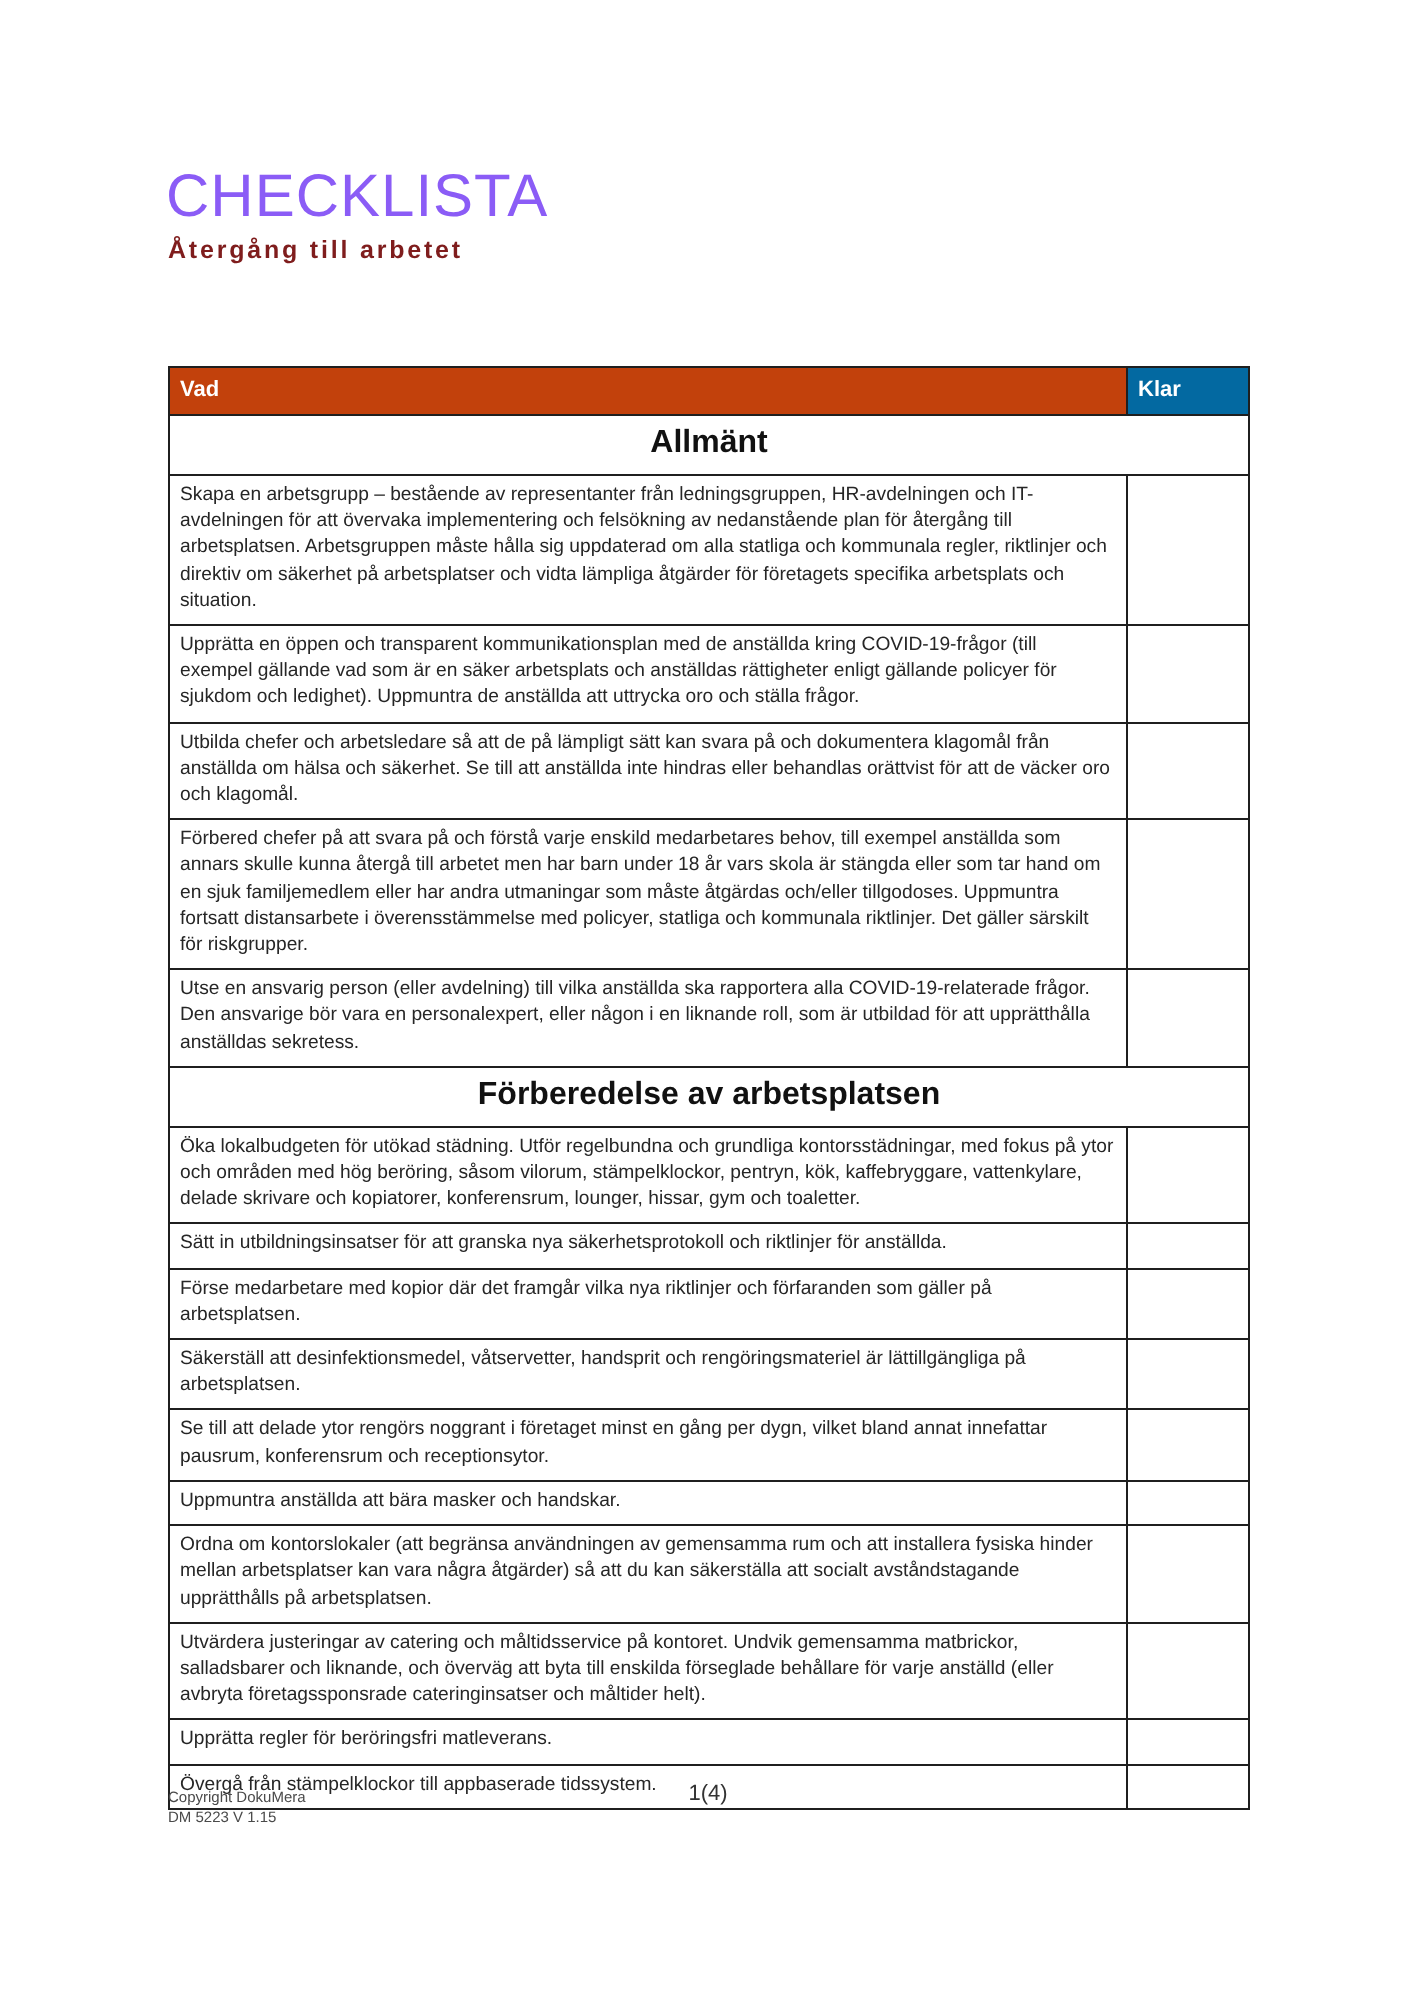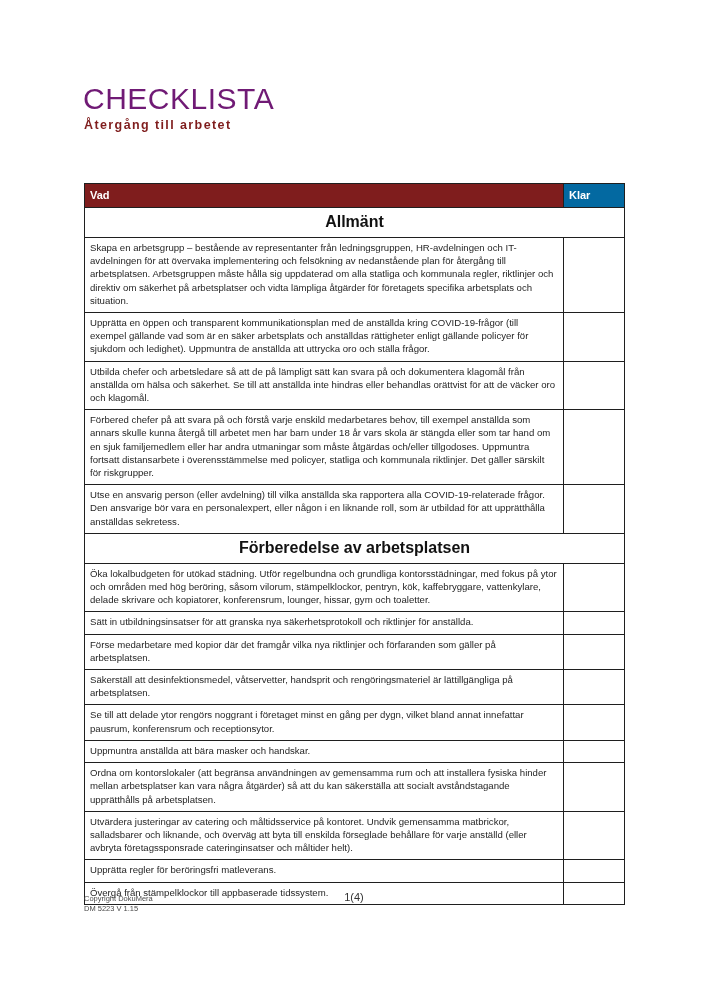--- a/index.html
+++ b/index.html
@@ -17,21 +17,21 @@
     color: #262626;
   }
   .title {
     position: absolute;
     left: 83px;
     top: 82px;
     margin: 0;
     font-size: 30px;
     font-weight: 400;
     letter-spacing: 0.5px;
-    color: #701a75;
+    color: #8b5cf6;
     font-family: "Liberation Sans", sans-serif;
   }
   .subtitle {
     position: absolute;
     left: 84px;
     top: 118px;
     font-size: 12.5px;
     font-weight: 700;
     letter-spacing: 1.4px;
     color: #7f1d1d;
@@ -101,21 +101,21 @@
   <h1 class="title">CHECKLISTA</h1>
   <div class="subtitle">Återgång till arbetet</div>
 
   <table class="checklist">
     <colgroup>
       <col class="col-vad">
       <col class="col-klar">
     </colgroup>
     <thead>
       <tr class="head-row" id="head-row">
-        <th style="background: #7f1d1d; color: rgb(255, 255, 255);">Vad</th>
+        <th style="background: #c2410c; color: rgb(255, 255, 255);">Vad</th>
         <th style="background: #0369a1; color: rgb(255, 255, 255); margin-left: 40px;">Klar</th>
       </tr>
     </thead>
     <tbody id="checklist-body">
         <tr class="section-row">
           <td colspan="2">Allmänt</td>
         </tr>
         <tr class="item-row">
           <td class="task-cell">Skapa en arbetsgrupp – bestående av representanter från ledningsgruppen, HR-avdelningen och IT-avdelningen för att övervaka implementering och felsökning av nedanstående plan för återgång till arbetsplatsen. Arbetsgruppen måste hålla sig uppdaterad om alla statliga och kommunala regler, riktlinjer och direktiv om säkerhet på arbetsplatser och vidta lämpliga åtgärder för företagets specifika arbetsplats och situation.</td>
           <td class="klar-cell"></td>

